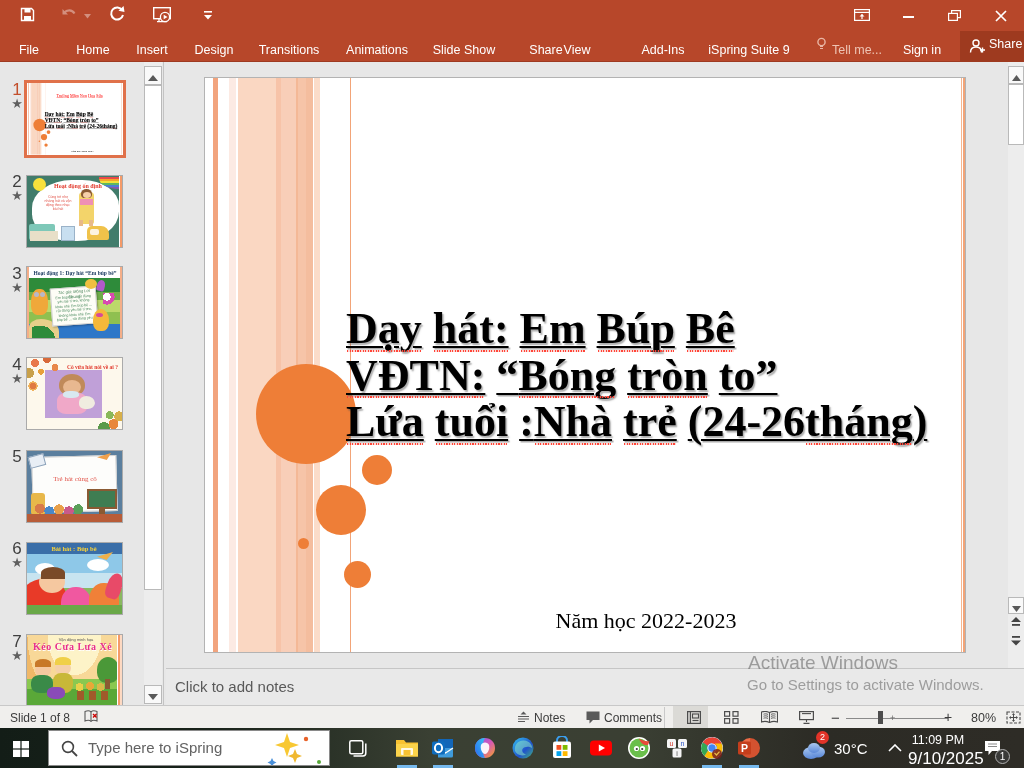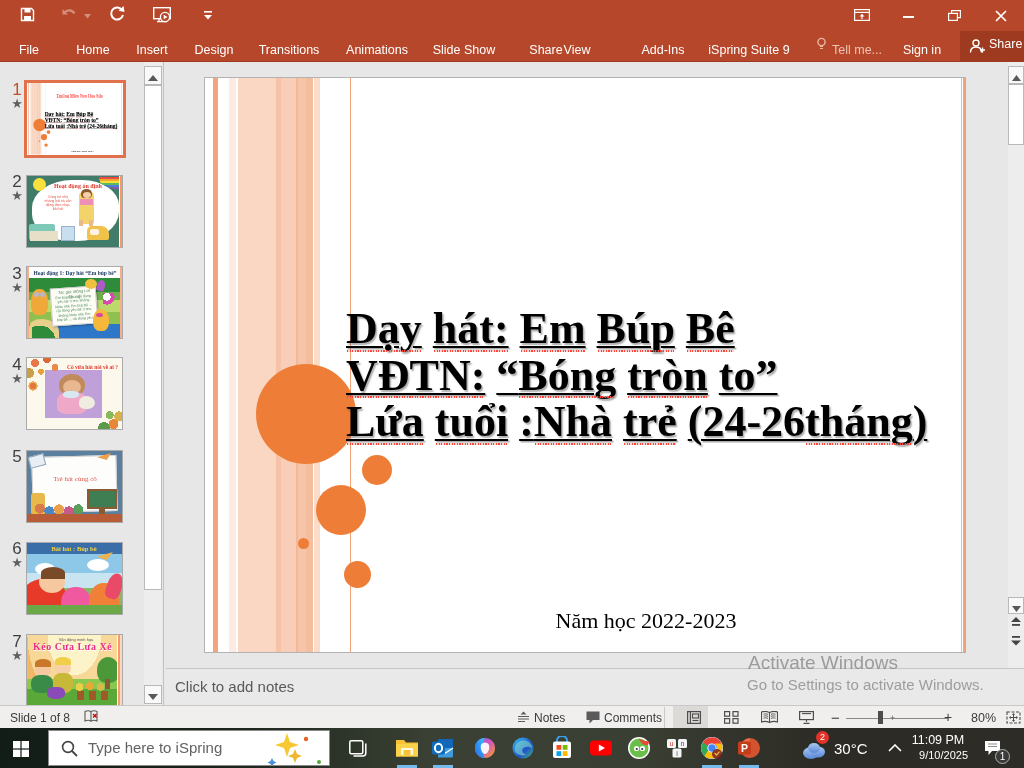--- a/index.html
+++ b/index.html
@@ -523,20 +523,20 @@
         <ellipse cx="10" cy="15" rx="8" ry="6" fill="url(#cld)"></ellipse>
         <ellipse cx="17" cy="14" rx="7" ry="5.5" fill="url(#cld)"></ellipse>
         <ellipse cx="13" cy="10" rx="6" ry="5" fill="url(#cld)"></ellipse>
       </svg>
     <div class="abs" style="left:816px;top:731px;width:13px;height:13px;border-radius:50%;background:#e23328;color:#fff;font-size:9px;text-align:center;line-height:13px">2</div>
     <div class="abs" style="left:834px;top:740px;color:#fff;font-size:15px">30°C</div>
     <svg class="abs" style="left:888px;top:744px" width="14" height="8" viewBox="0 0 14 8">
         <path d="M1 7 L7 1 L13 7" fill="none" stroke="#fff" stroke-width="1.6"></path>
       </svg>
     <div class="abs" style="left:908px;top:733px;width:60px;text-align:center;color:#fff;font-size:12.5px">11:09 PM</div>
-    <div class="abs" style="left:908px;top:749px;width:60px;text-align:right;color:#fff;font-size:11px">9/10/2025</div>
+    <div class="abs" style="left:908px;top:749px;width:60px;text-align:right;color:#fff;font-size:17px">9/10/2025</div>
     <svg class="abs" style="left:984px;top:740px" width="17" height="16" viewBox="0 0 17 16">
         <path d="M1 1 h15 v10 h-8 l-3.5 4 v-4 h-3.5z" fill="#fff"></path>
         <path d="M4 4 h9 M4 6.5 h9" stroke="#8a8a8a" stroke-width="1.1"></path>
       </svg>
     <div class="abs" style="left:995px;top:749px;width:15px;height:15px;border-radius:50%;background:#3a3a38;border:1px solid #b0b0b0;color:#fff;font-size:10px;text-align:center;line-height:13px">1</div>
   </div>
 </div>
 
 </body></html>

